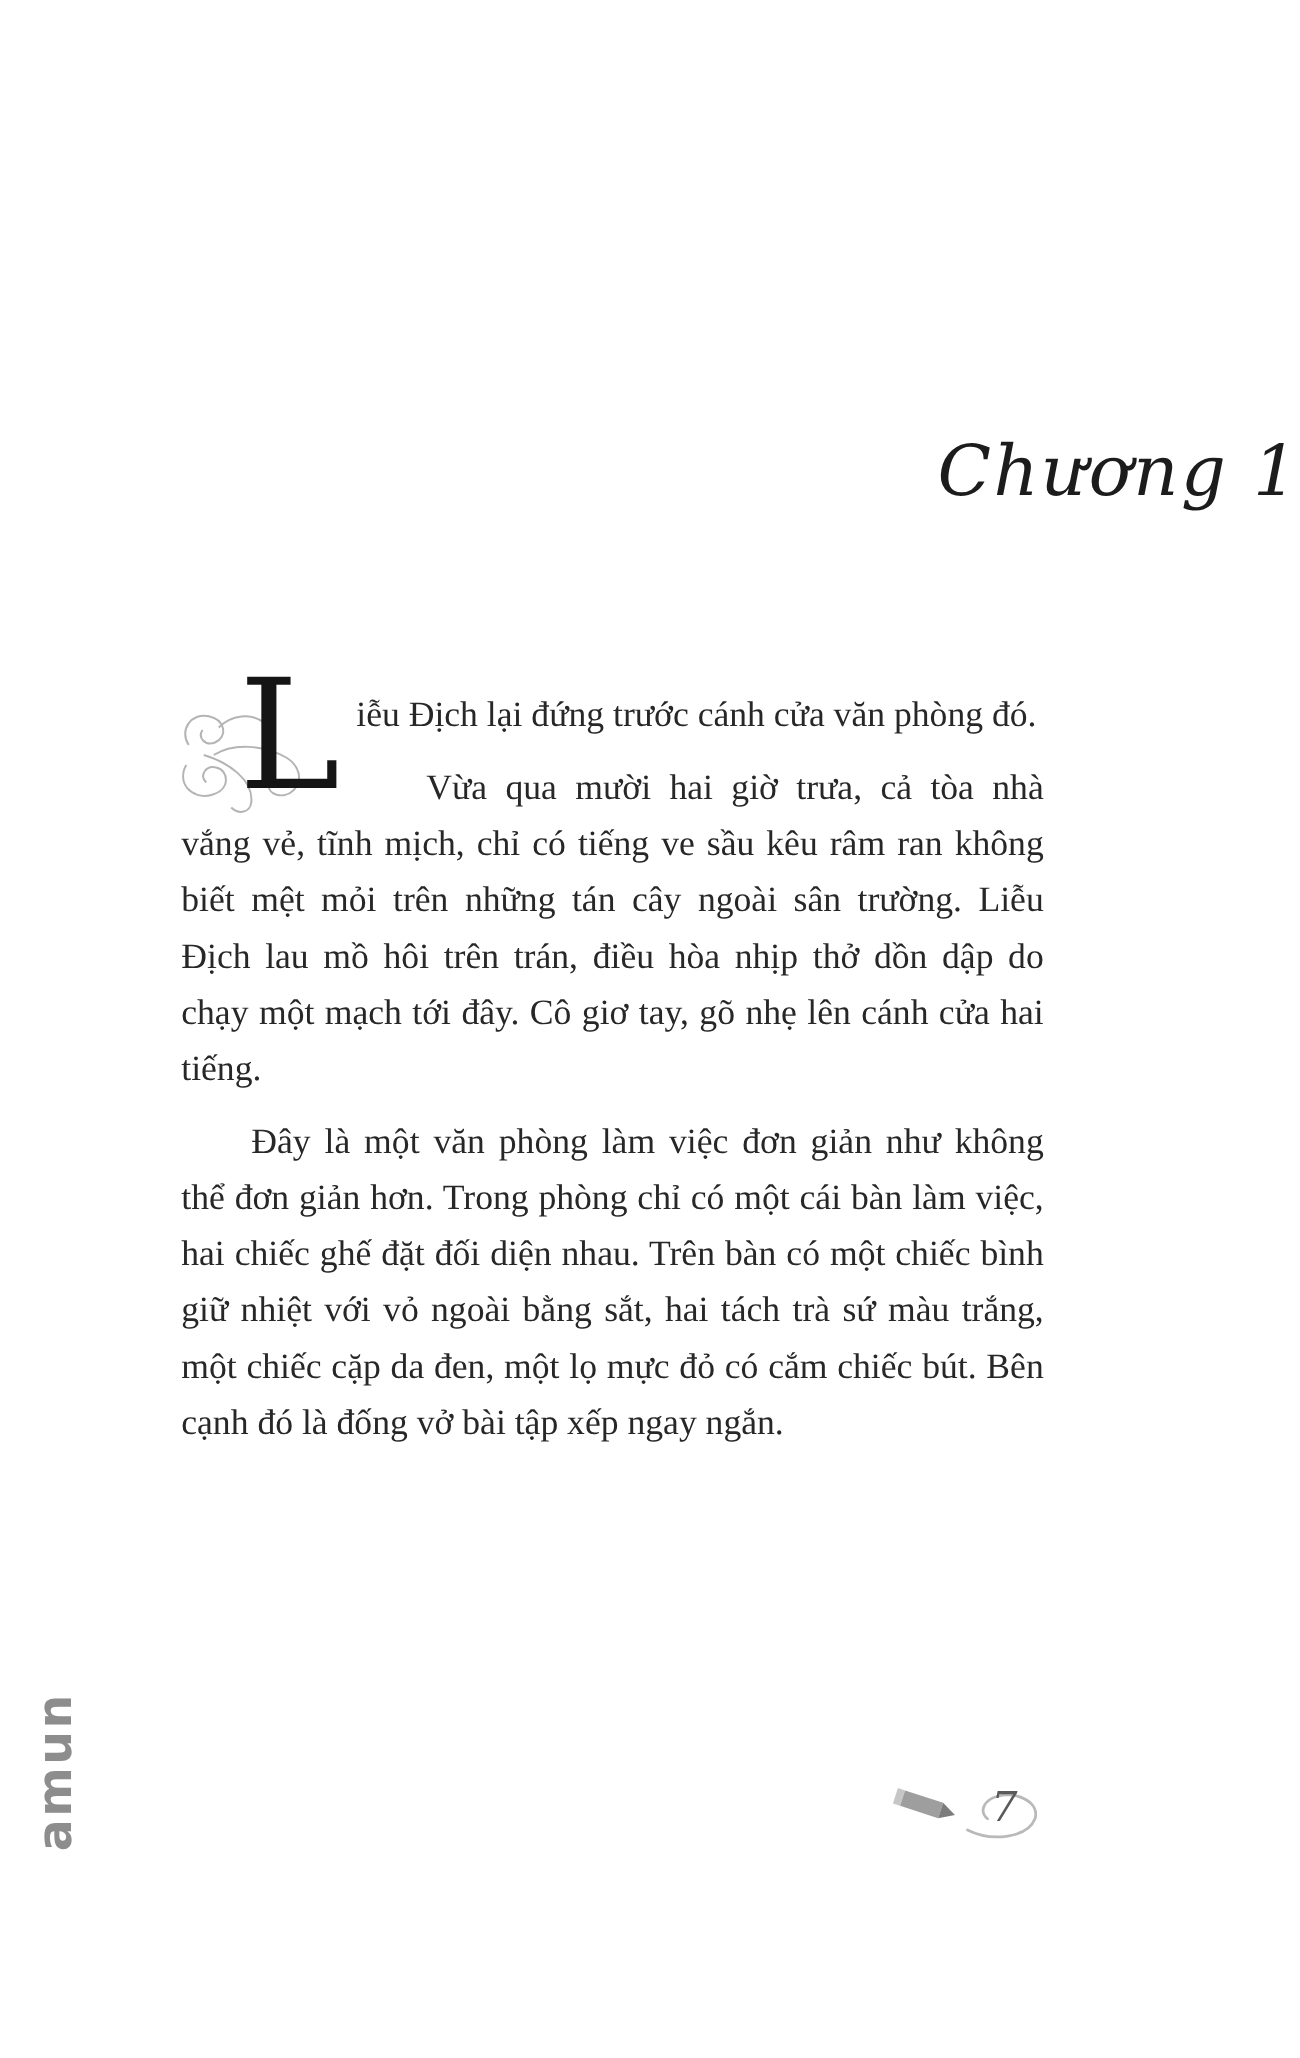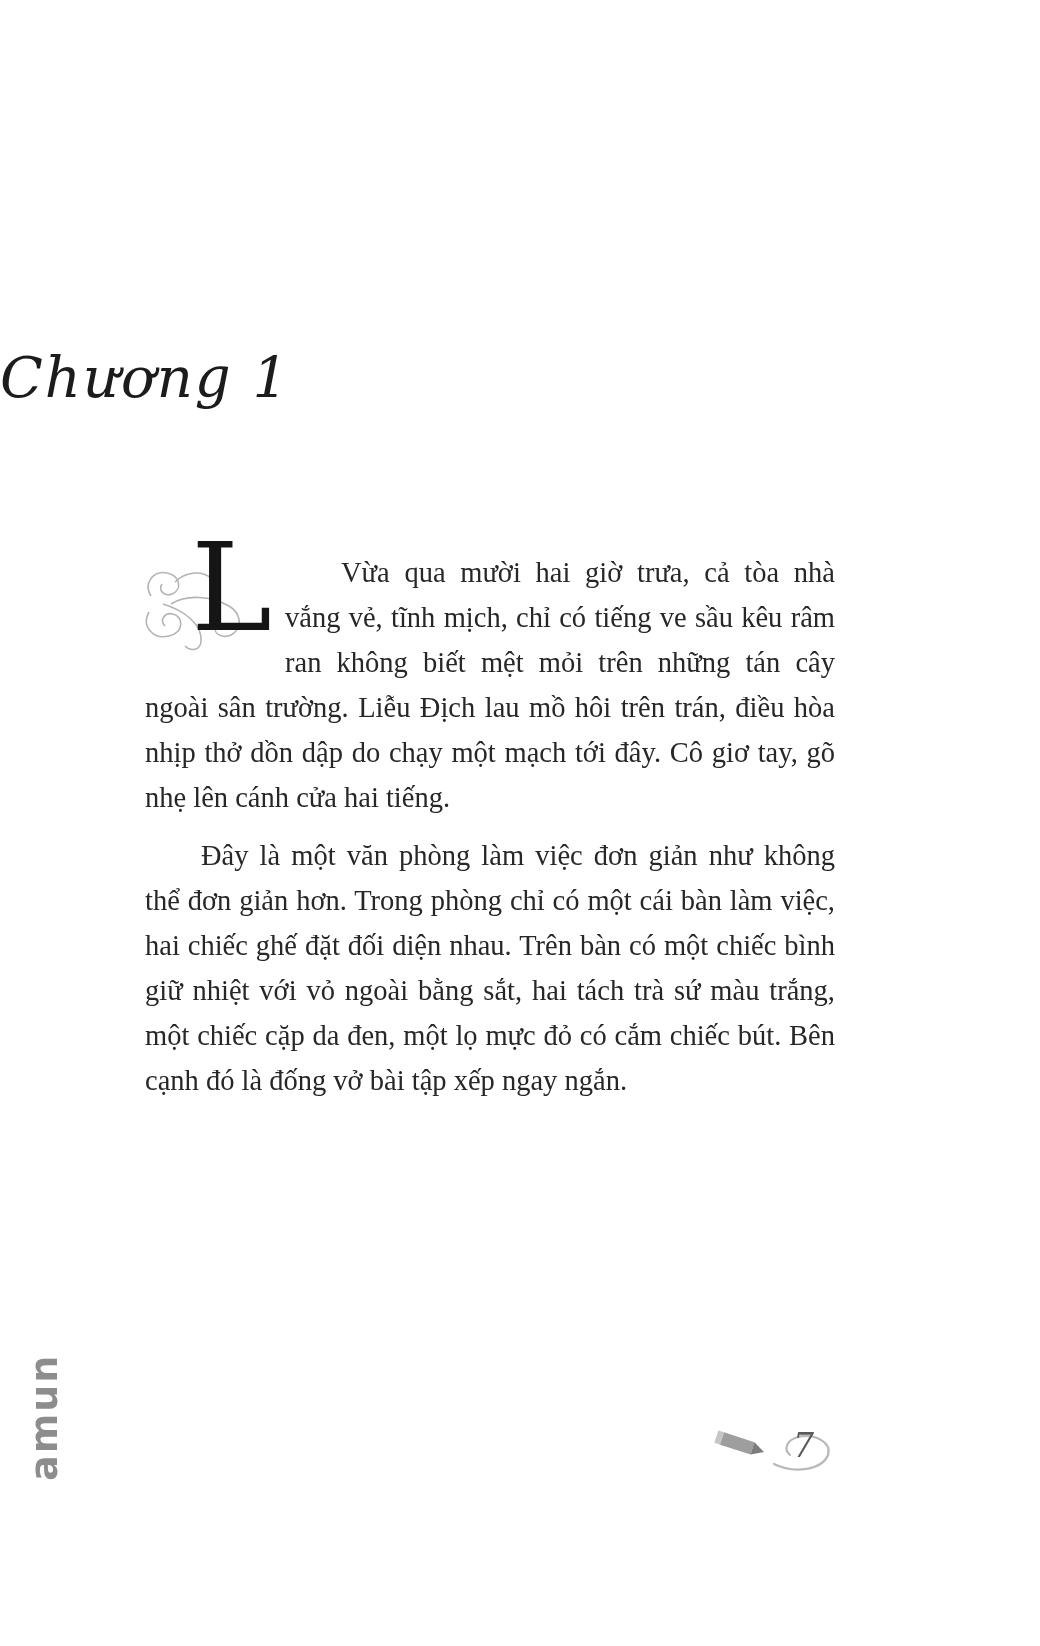--- a/index.html
+++ b/index.html
@@ -15,21 +15,21 @@
     overflow: hidden;
   }
   .book-page {
     position: absolute;
     inset: 0;
     background: #ffffff;
   }
   .chapter-title {
     margin: 0;
     padding-top: 345px;
-    text-align: left;
+    text-align: right;
     font-family: "DejaVu Serif", serif;
     font-style: italic;
     font-weight: 500;
     font-size: 56px;
     letter-spacing: 2px;
     color: #1c1c1c;
   }
   .body-text {
     width: 690px;
     margin-left: 145px;
@@ -119,21 +119,21 @@
         <svg class="ornament-svg" width="126" height="96" viewBox="0 0 126 96">
           <g fill="none" stroke="#9b9b9b" stroke-width="1.6" opacity="0.75">
             <path d="M10,40 C2,28 12,14 26,17 C40,20 41,34 31,38 C23,41 17,34 21,28"></path>
             <path d="M8,56 C0,70 12,84 28,80 C44,76 42,60 32,58 C24,56 18,64 24,70"></path>
             <path d="M30,48 C46,38 70,40 88,50 C98,56 102,68 94,76 C86,84 72,80 74,70"></path>
             <path d="M22,48 C42,54 62,68 60,86 C59,94 50,96 44,90"></path>
             <path d="M34,26 C44,16 60,14 70,22"></path>
           </g>
         </svg>
         <span class="dropcap-letter">L</span>
-      </span>
+      </span><span>iễu Địch lại đứng trước cánh cửa văn phòng đó.</span>
     </p>
 
     <p class="para">Vừa qua mười hai giờ trưa, cả tòa nhà vắng vẻ, tĩnh mịch, chỉ có tiếng ve sầu kêu râm ran không biết mệt mỏi trên những tán cây ngoài sân trường. Liễu Địch lau mồ hôi trên trán, điều hòa nhịp thở dồn dập do chạy một mạch tới đây. Cô giơ tay, gõ nhẹ lên cánh cửa hai tiếng.</p>
 
 
     <p class="para">Đây là một văn phòng làm việc đơn giản như không thể đơn giản hơn. Trong phòng chỉ có một cái bàn làm việc, hai chiếc ghế đặt đối diện nhau. Trên bàn có một chiếc bình giữ nhiệt với vỏ ngoài bằng sắt, hai tách trà sứ màu trắng, một chiếc cặp da đen, một lọ mực đỏ có cắm chiếc bút. Bên cạnh đó là đống vở bài tập xếp ngay ngắn.</p>
 
   </div>
 
   <div class="publisher-logo">amun</div>

